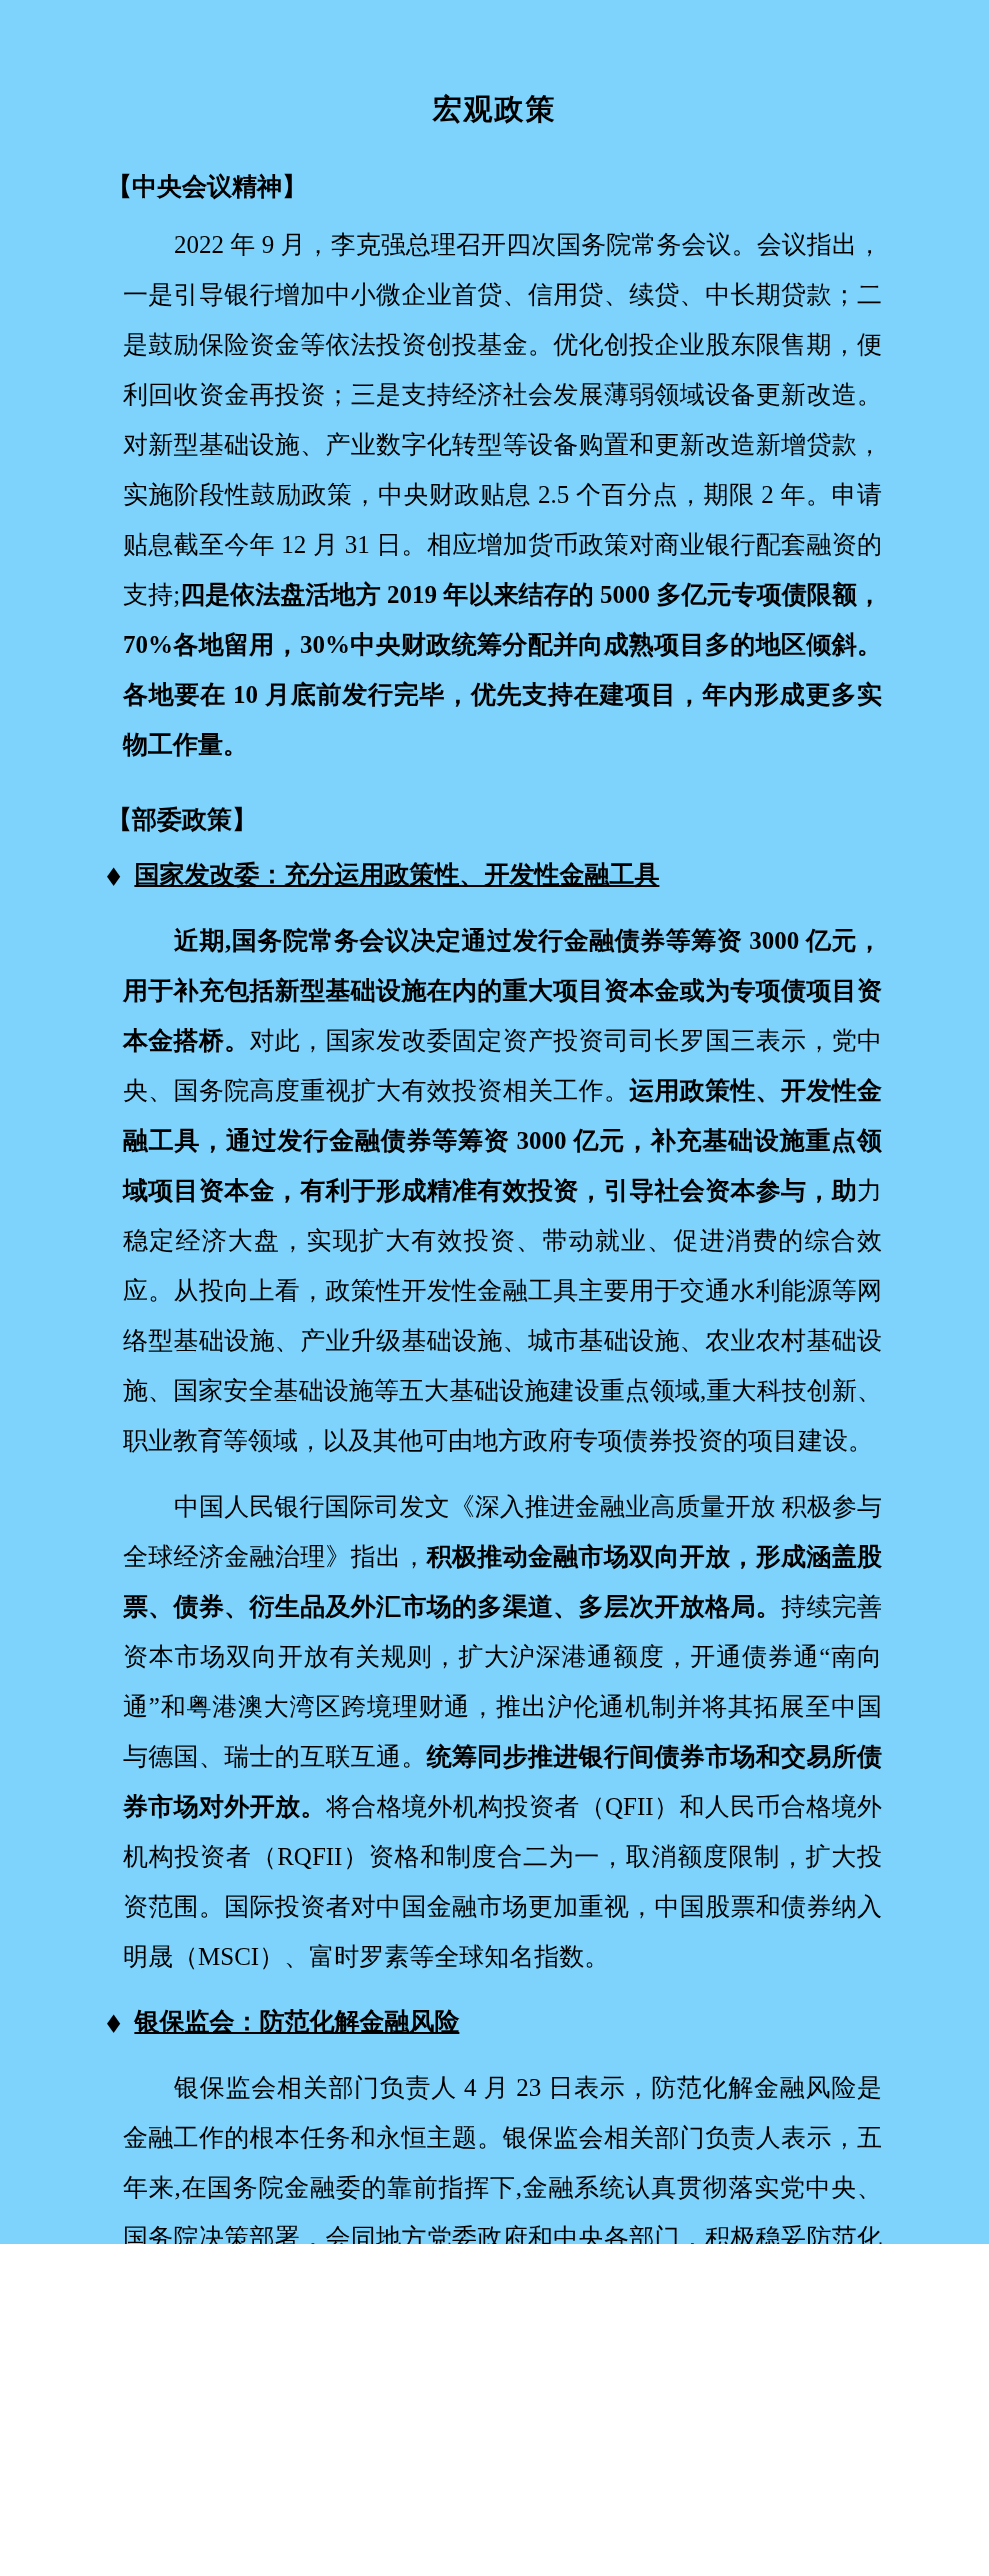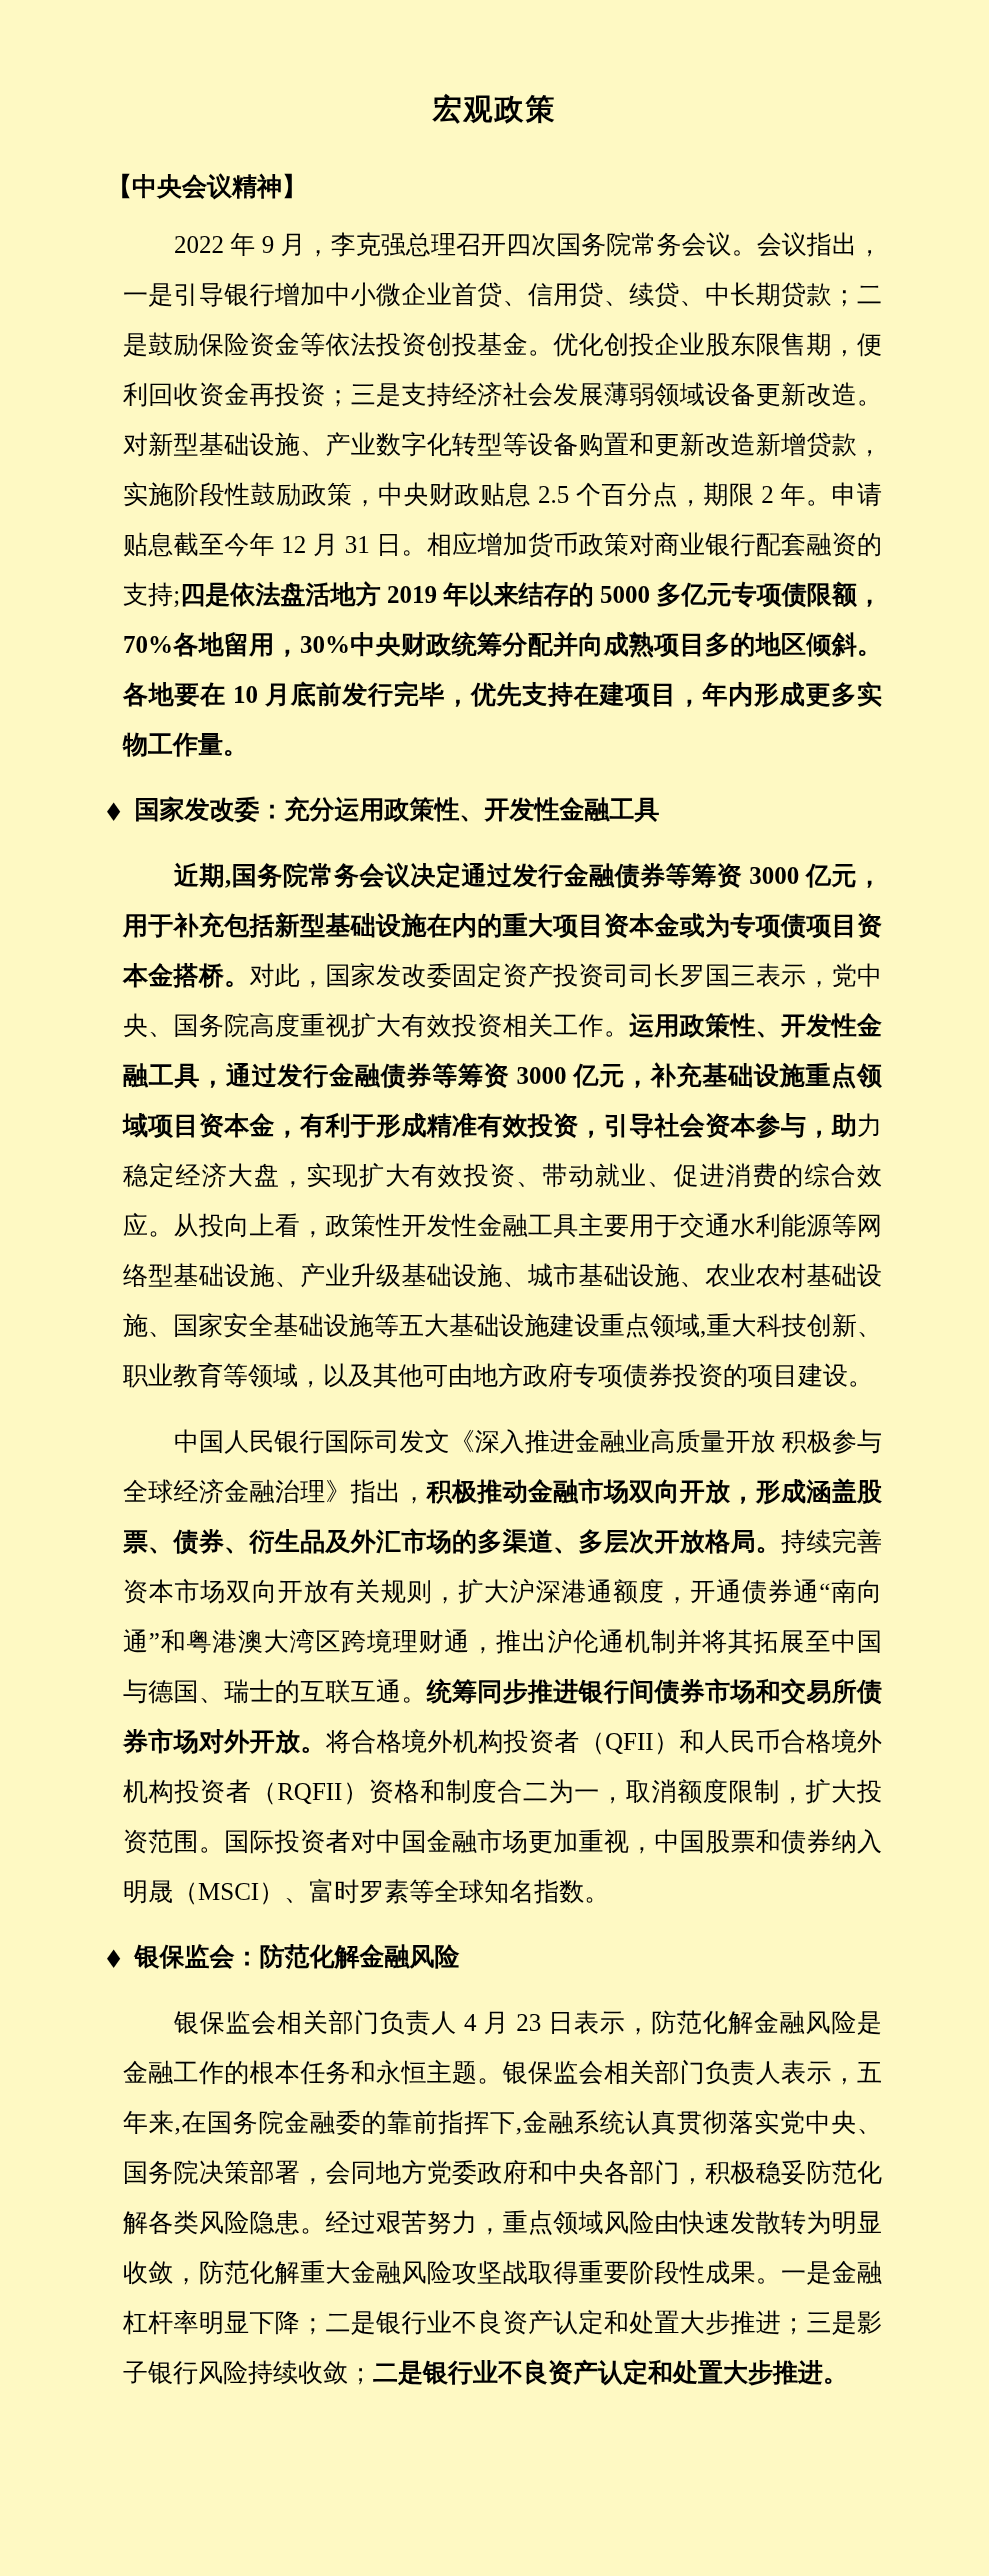--- a/index.html
+++ b/index.html
@@ -3,24 +3,24 @@
 <meta charset="utf-8">
 <style>
   html, body {
     margin: 0;
     padding: 0;
     background: #ffffff;
   }
   .page {
     position: relative;
     width: 989px;
-    height: 2576px;
+    height: 2244px;
     box-sizing: border-box;
     padding: 92px 107px 0 107px;
-    background: #fef9c3;
+    background: #7dd3fc;
     color: #000000;
     overflow: hidden;
     font-family: "Liberation Serif", "DejaVu Serif", serif;
   }
   .doc-title {
     margin: 0 0 46px 0;
     font-size: 29px;
     font-weight: bold;
     letter-spacing: 1.9px;
     text-align: center;
@@ -42,40 +42,42 @@
     word-break: break-all;
   }
   .bullet-heading {
     margin: 15px 0 0 0;
     font-size: 25px;
     font-weight: bold;
     line-height: 50px;
     padding-left: 39px;
     text-indent: -39px;
     text-align: justify;
+    text-decoration: underline;
   }
   .bullet-marker {
     display: inline-block;
     text-indent: 0;
     width: 27.4px;
     font-size: 24px;
     transform: scaleX(0.72);
     transform-origin: left center;
   }
   .run-bold { font-weight: bold; }
   .run-regular { font-weight: normal; }
 </style>
 </head>
 <body>
 
 <div class="page">
   <h1 class="doc-title">宏观政策</h1>
   <div id="doc-body">
       <h2 class="section-heading">【中央会议精神】</h2>
       <p class="body-para"><span class="run-regular">2022 年 9 月，李克强总理召开四次国务院常务会议。会议指出，一是引导银行增加中小微企业首贷、信用贷、续贷、中长期贷款；二是鼓励保险资金等依法投资创投基金。优化创投企业股东限售期，便利回收资金再投资；三是支持经济社会发展薄弱领域设备更新改造。对新型基础设施、产业数字化转型等设备购置和更新改造新增贷款，实施阶段性鼓励政策，中央财政贴息 2.5 个百分点，期限 2 年。申请贴息截至今年 12 月 31 日。相应增加货币政策对商业银行配套融资的支持;</span><span class="run-bold">四是依法盘活地方 2019 年以来结存的 5000 多亿元专项债限额，70%各地留用，30%中央财政统筹分配并向成熟项目多的地区倾斜。各地要在 10 月底前发行完毕，优先支持在建项目，年内形成更多实物工作量。</span></p>
+      <h2 class="section-heading">【部委政策】</h2>
       <div class="bullet-heading"><span class="bullet-marker">◆</span><span class="bullet-title">国家发改委：充分运用政策性、开发性金融工具</span></div>
       <p class="body-para"><span class="run-bold">近期,国务院常务会议决定通过发行金融债券等筹资 3000 亿元，用于补充包括新型基础设施在内的重大项目资本金或为专项债项目资本金搭桥。</span><span class="run-regular">对此，国家发改委固定资产投资司司长罗国三表示，党中央、国务院高度重视扩大有效投资相关工作。</span><span class="run-bold">运用政策性、开发性金融工具，通过发行金融债券等筹资 3000 亿元，补充基础设施重点领域项目资本金，有利于形成精准有效投资，引导社会资本参与，助</span><span class="run-regular">力稳定经济大盘，实现扩大有效投资、带动就业、促进消费的综合效应。从投向上看，政策性开发性金融工具主要用于交通水利能源等网络型基础设施、产业升级基础设施、城市基础设施、农业农村基础设施、国家安全基础设施等五大基础设施建设重点领域,重大科技创新、职业教育等领域，以及其他可由地方政府专项债券投资的项目建设。</span></p>
       <p class="body-para"><span class="run-regular">中国人民银行国际司发文《深入推进金融业高质量开放 积极参与全球经济金融治理》指出，</span><span class="run-bold">积极推动金融市场双向开放，形成涵盖股票、债券、衍生品及外汇市场的多渠道、多层次开放格局。</span><span class="run-regular">持续完善资本市场双向开放有关规则，扩大沪深港通额度，开通债券通“南向通”和粤港澳大湾区跨境理财通，推出沪伦通机制并将其拓展至中国与德国、瑞士的互联互通。</span><span class="run-bold">统筹同步推进银行间债券市场和交易所债券市场对外开放。</span><span class="run-regular">将合格境外机构投资者（QFII）和人民币合格境外机构投资者（RQFII）资格和制度合二为一，取消额度限制，扩大投资范围。国际投资者对中国金融市场更加重视，中国股票和债券纳入明晟（MSCI）、富时罗素等全球知名指数。</span></p>
       <div class="bullet-heading"><span class="bullet-marker">◆</span><span class="bullet-title">银保监会：防范化解金融风险</span></div>
       <p class="body-para"><span class="run-regular">银保监会相关部门负责人 4 月 23 日表示，防范化解金融风险是金融工作的根本任务和永恒主题。银保监会相关部门负责人表示，五年来,在国务院金融委的靠前指挥下,金融系统认真贯彻落实党中央、国务院决策部署，会同地方党委政府和中央各部门，积极稳妥防范化解各类风险隐患。经过艰苦努力，重点领域风险由快速发散转为明显收敛，防范化解重大金融风险攻坚战取得重要阶段性成果。一是金融杠杆率明显下降；二是银行业不良资产认定和处置大步推进；三是影子银行风险持续收敛；</span><span class="run-bold">二是银行业不良资产认定和处置大步推进。</span></p>
     </div>
 </div>
 
 
 </body></html>

